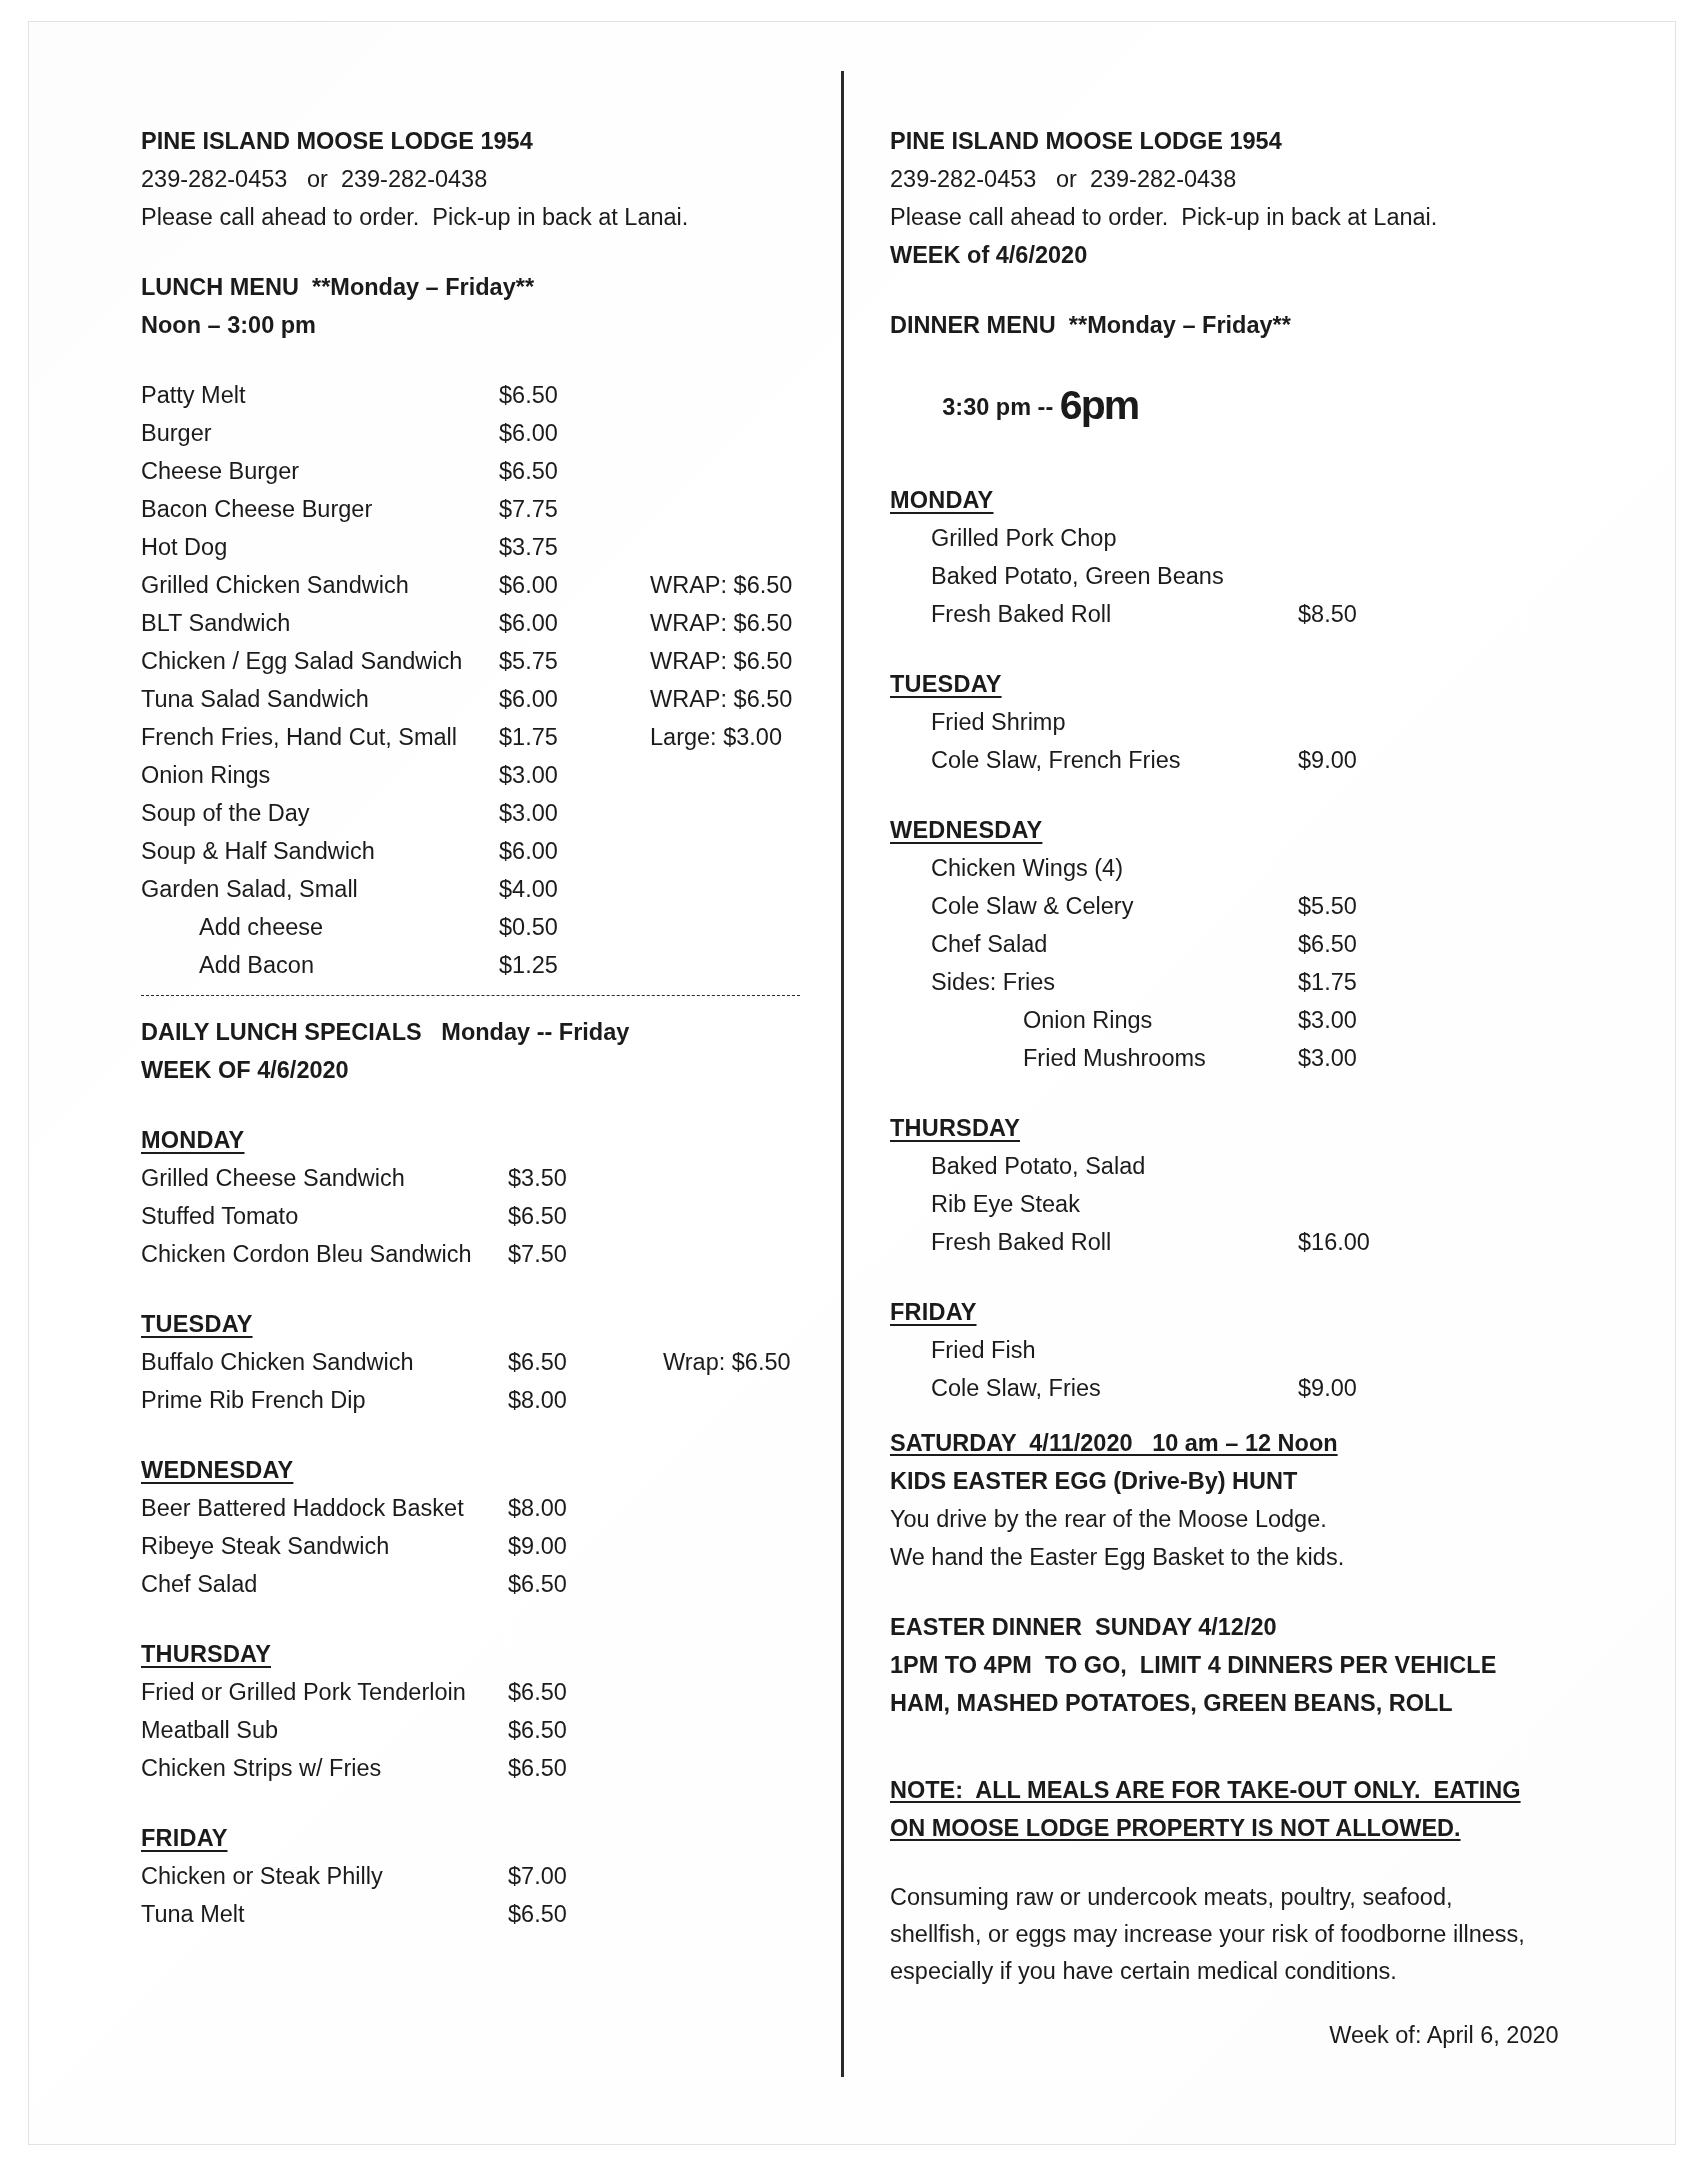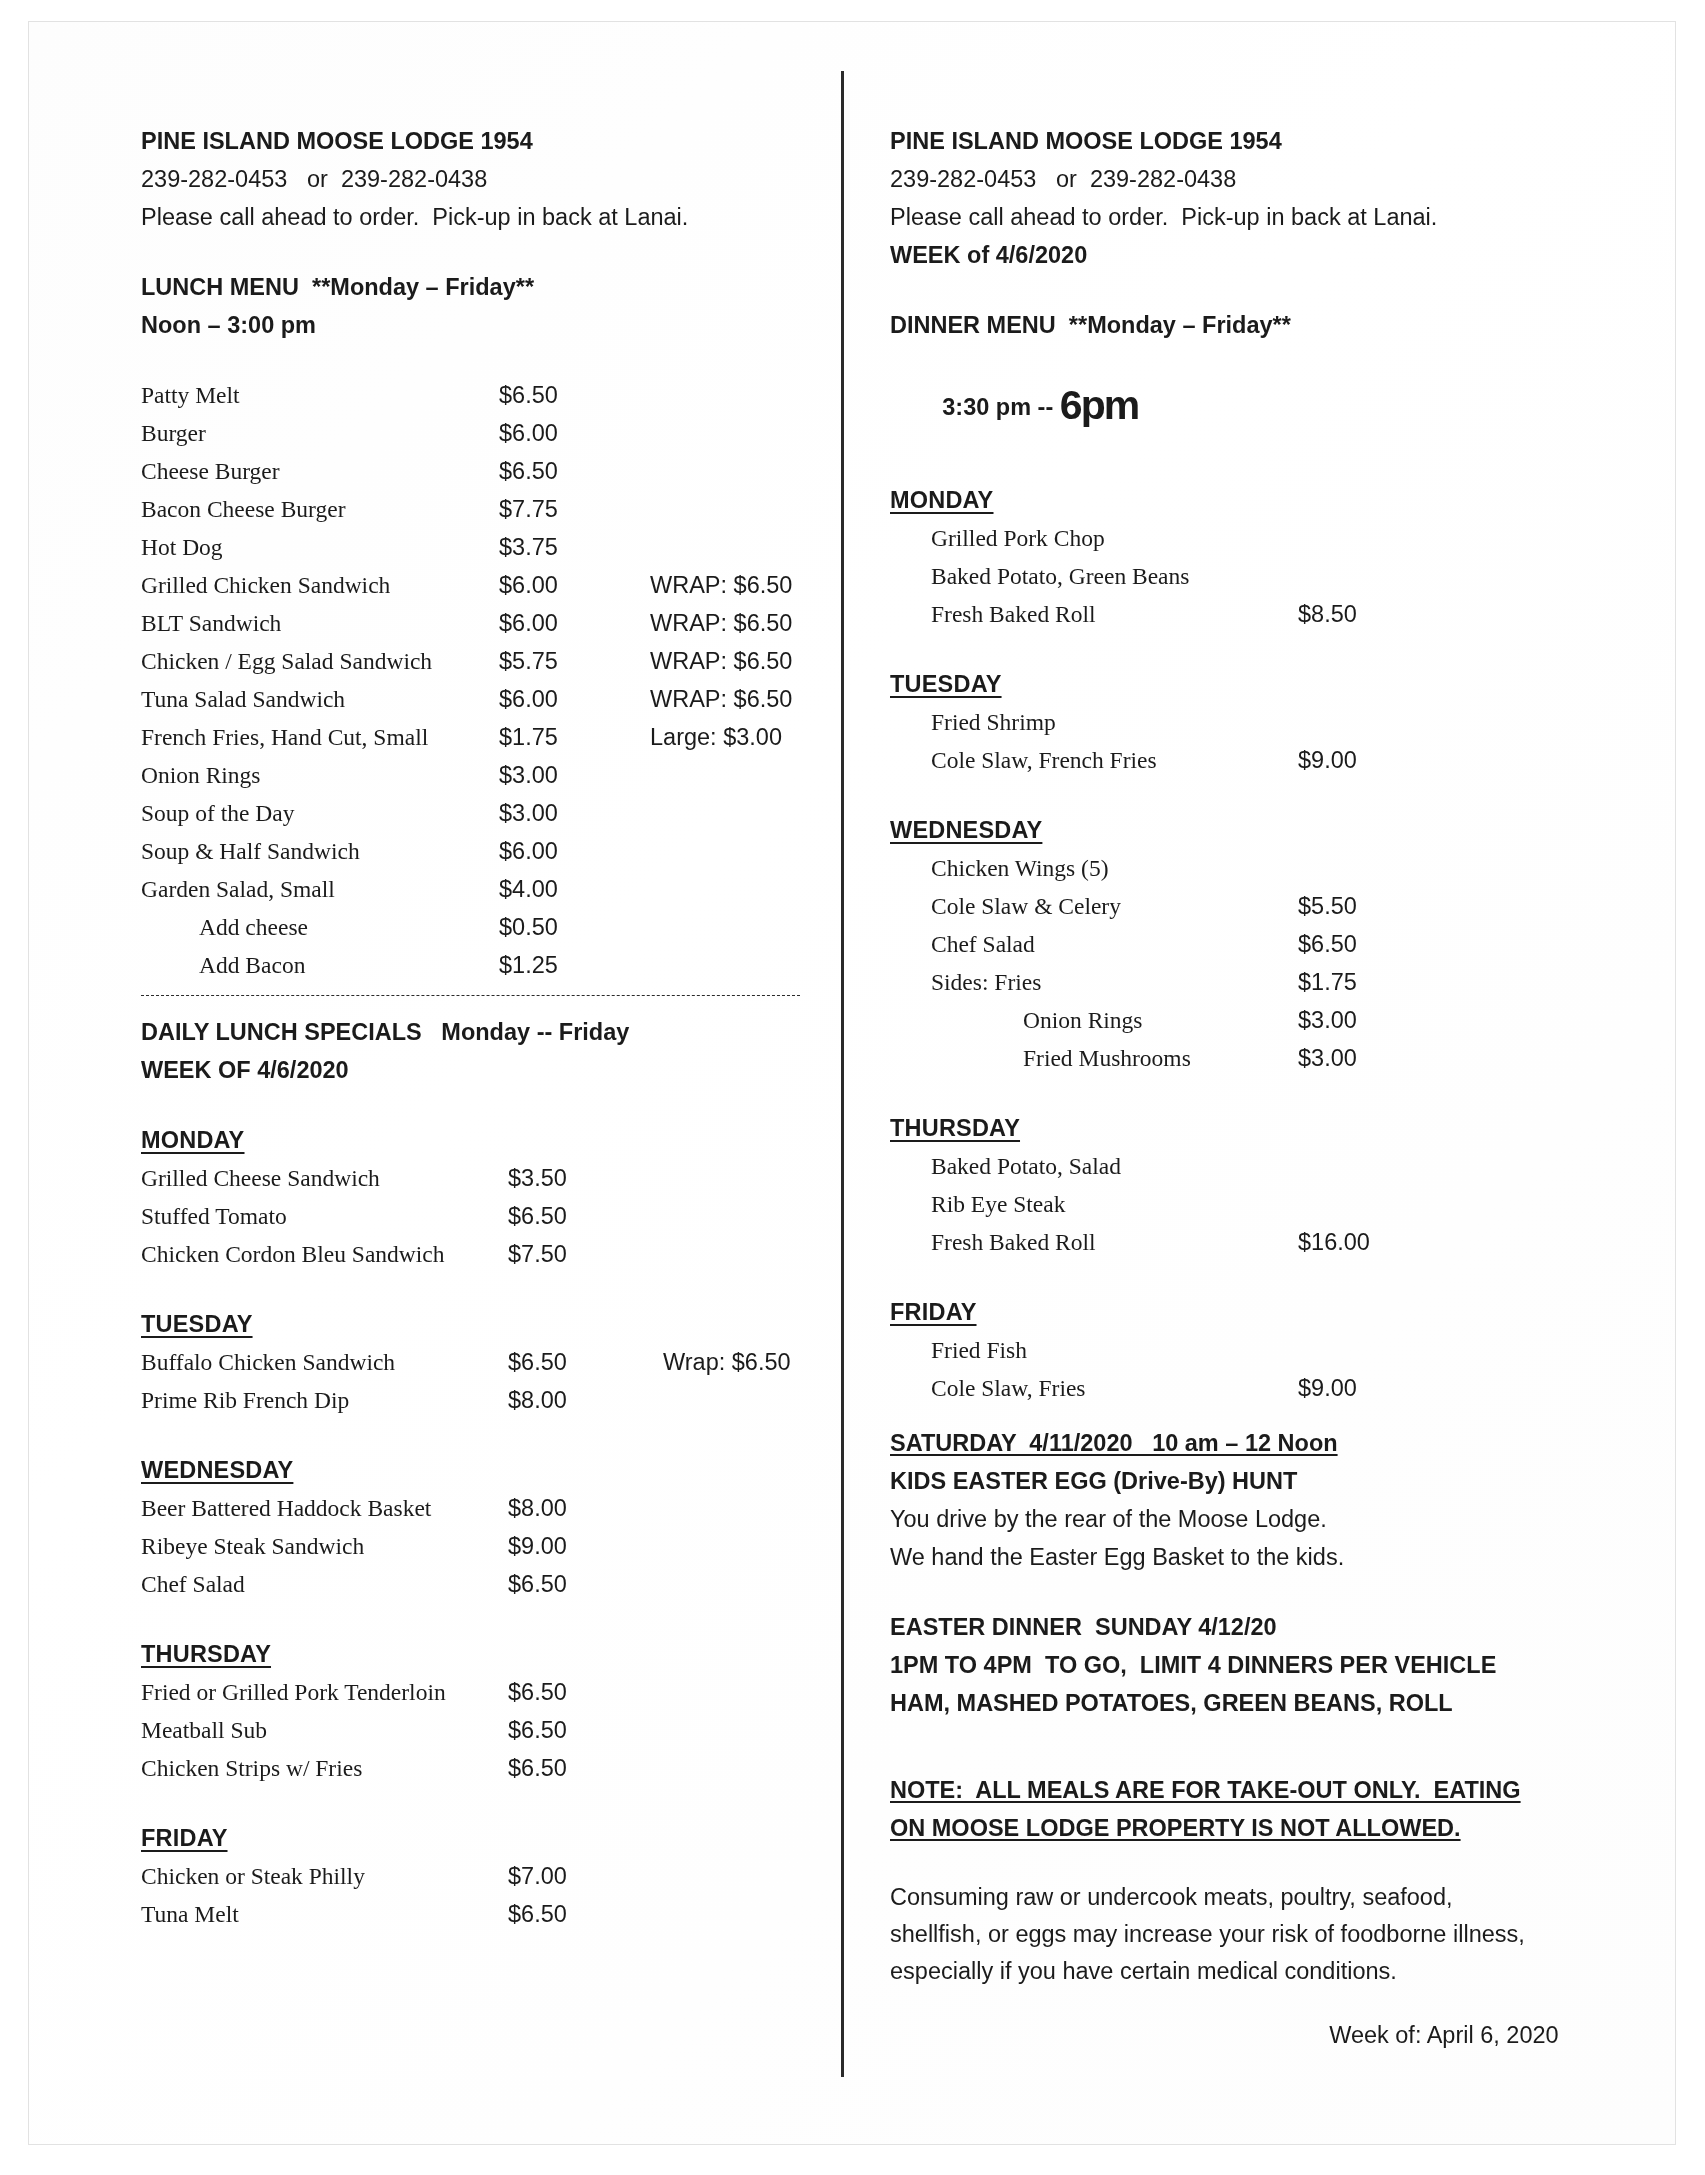--- a/index.html
+++ b/index.html
@@ -69,21 +69,21 @@
     text-decoration: underline;
     text-underline-offset: 3.8px;
     letter-spacing: 0.2px;
   }
 
   
   .row {
     display: flex;
     align-items: baseline;
   }
-  .row .name  { flex: 0 0 auto; font-family: Liberation Serif, serif; }
+  .row .name  { flex: 0 0 auto; }
   .row .price { flex: 0 0 auto; }
   .row .extra { flex: 0 0 auto; }
 
   
   .col-left  .row .name  { width: 358px; }
   .col-left  .row .price { width: 151px; }
   .col-left  .row .indent { padding-left: 58px; box-sizing: border-box; }
 
   
   .col-left  .row.spec .name  { width: 367px; }
@@ -322,21 +322,21 @@
             <span class="name">Fried Shrimp</span>
             <span class="price"></span>
           </div>
           <div class="row">
             <span class="name">Cole Slaw, French Fries</span>
             <span class="price">$9.00</span>
           </div>
           <div class="spacer-md"></div>
           <div><span class="dayhead">WEDNESDAY</span></div>
           <div class="row">
-            <span class="name">Chicken Wings (5)</span>
+            <span class="name">Chicken Wings (4)</span>
             <span class="price"></span>
           </div>
           <div class="row">
             <span class="name">Cole Slaw &amp; Celery</span>
             <span class="price">$5.50</span>
           </div>
           <div class="row">
             <span class="name">Chef Salad</span>
             <span class="price">$6.50</span>
           </div>

